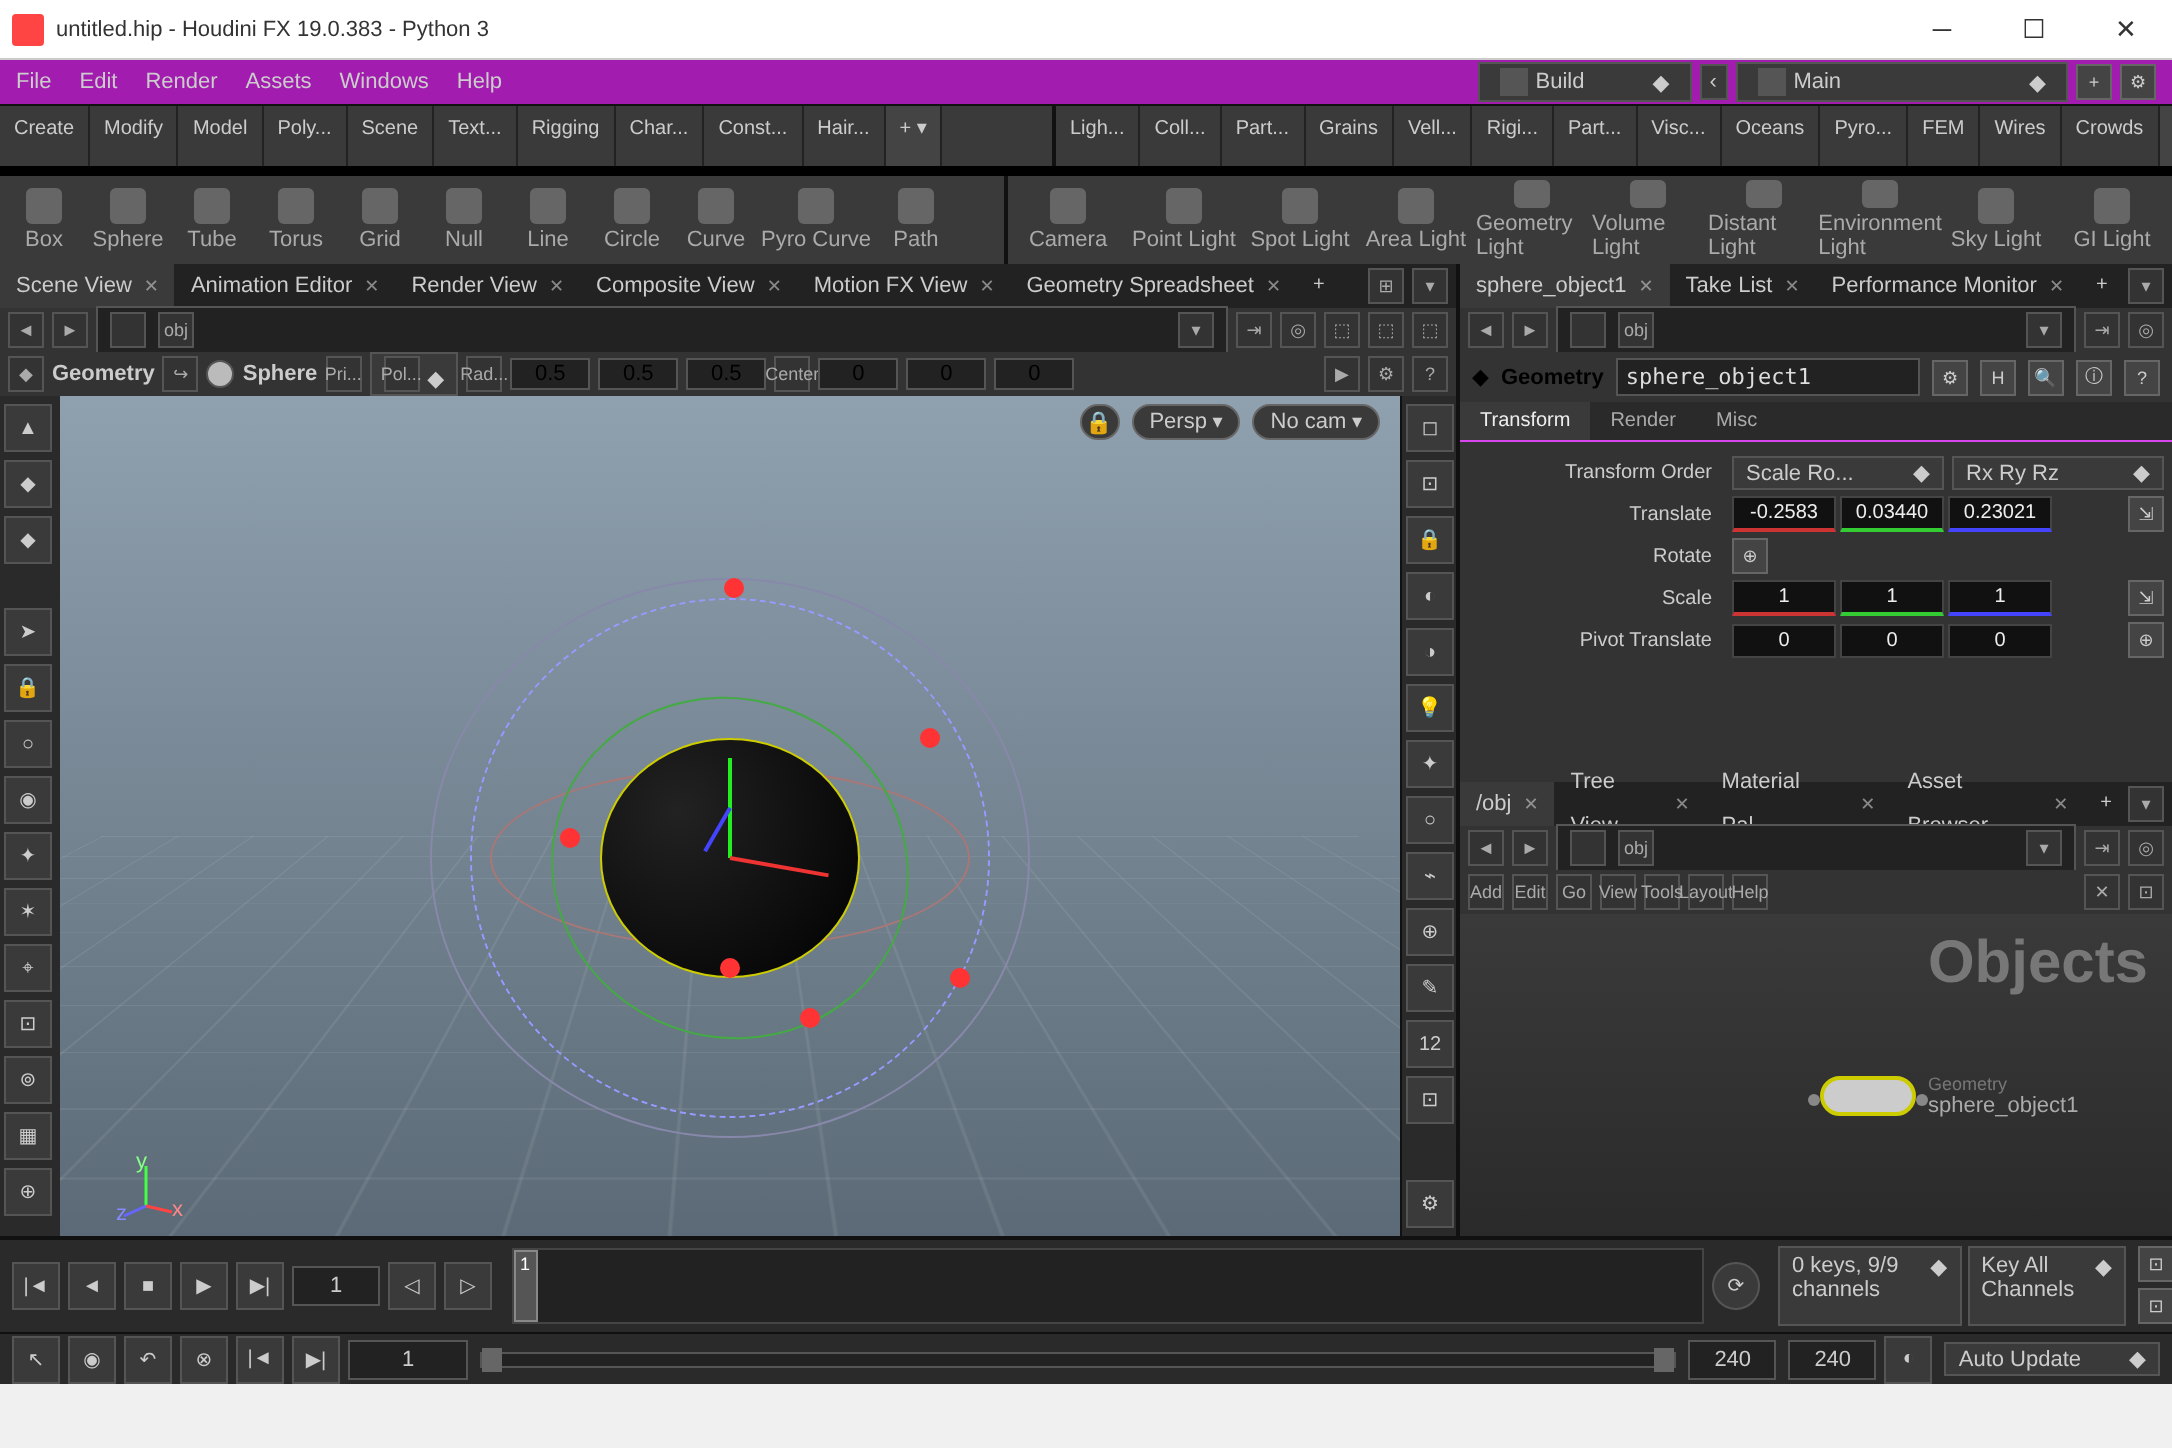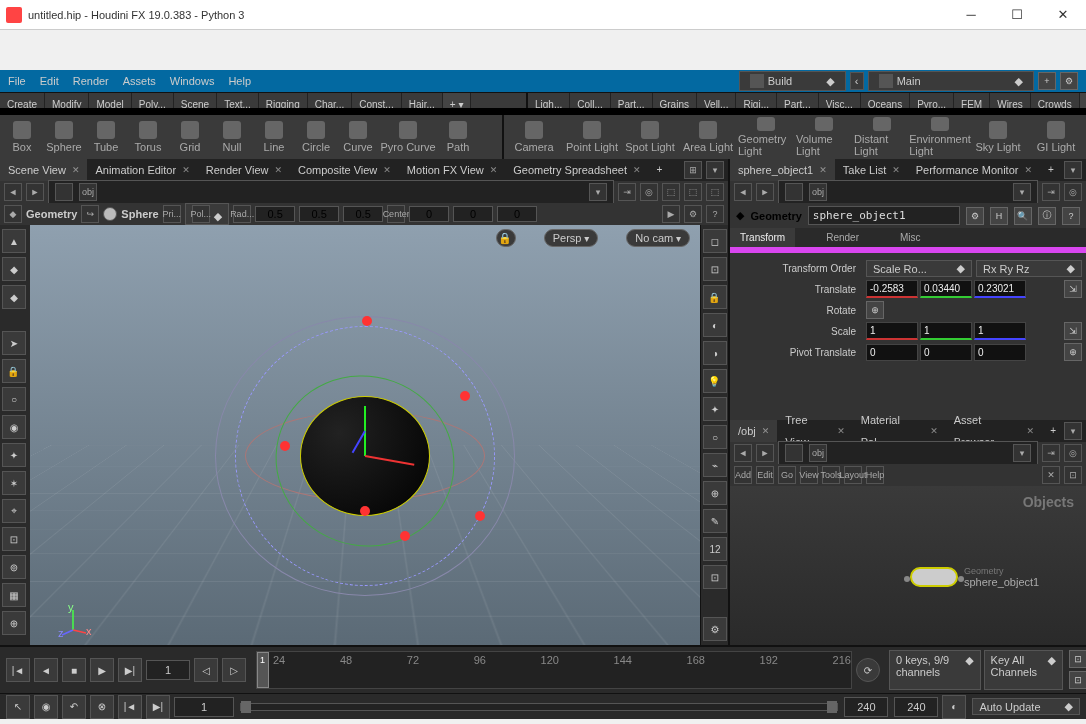--- a/index.html
+++ b/index.html
@@ -6,27 +6,27 @@
 body { background:#f0f0f0; width:1086px; height:724px; overflow:hidden; }
 
 
 .titlebar { height:30px; background:#fff; display:flex; align-items:center; padding-left:6px; border-bottom:1px solid #ccc; }
 .titlebar .hou-icon { width:16px; height:16px; background:#f44; border-radius:2px; margin-right:6px; }
 .titlebar .title { color:#333; }
 .winbtns { margin-left:auto; display:flex; }
 .winbtn { width:46px; height:30px; display:flex; align-items:center; justify-content:center; color:#333; font-size:13px; }
 
 
-.menubar { height:22px; background:#0369a1; display:flex; align-items:center; padding:0 8px; color:#ccc; gap:14px;margin-top:40px;}
+.menubar { height:22px; background:#a21caf; display:flex; align-items:center; padding:0 8px; color:#ccc; gap:14px;}
 .menubar .desk { margin-left:auto; display:flex; align-items:center; gap:4px; }
 .desk-block { background:#3a3a3a; padding:2px 10px; border:1px solid #555; display:flex; gap:4px; align-items:center;}
 .deskicon { width:14px; height:14px; background:#555; display:inline-block; }
 
 
-.shelf-row { height:23px; background:#3a3a3a; display:flex; border-top:1px solid #111; border-bottom:7px solid #000000;justify-content:center; }
+.shelf-row { height:36px; background:#3a3a3a; display:flex; border-top:1px solid #111; border-bottom:5px solid #000000;justify-content:center; }
 .shelf-row.split { gap:0;}
 .shelf-pane { flex:1; display:flex; overflow:hidden; }
 .shelf-pane.right { flex:0 0 560px; border-left:2px solid #111; }
 .stab { padding:0 7px; line-height:24px; color:#ccc; border-right:1px solid #222; font-size:10px; white-space:nowrap; }
 .stab.plus { background:#444; }
 .shelf-icons { height:44px; background:#3a3a3a; display:flex; }
 .shelf-icons .pane { flex:1; display:flex; gap:2px; padding:2px; }
 .shelf-icons .pane.right { flex:0 0 560px; border-left:2px solid #111;}
 .sicon { width:40px; display:flex; flex-direction:column; align-items:center; justify-content:center; color:#aaa; font-size:9px; gap:2px;}
 .sicon .glyph { width:18px; height:18px; background:#666; border-radius:3px;}
@@ -56,21 +56,21 @@
 .viewport { flex:1; background:linear-gradient(#8fa0af,#5b6a76); position:relative; display:flex;}
 .vtoolbar { width:30px; background:#2a2a2a; display:flex; flex-direction:column; gap:4px; padding:4px 2px;}
 .vbtn { width:24px; height:24px; background:#3a3a3a; border:1px solid #555; display:flex; align-items:center; justify-content:center; color:#ccc; font-size:10px;}
 .vtoolbar.right { width:28px; border-left:1px solid #111;}
 .viewcanvas { flex:1; position:relative; overflow:hidden;}
 .grid { position:absolute; inset:0; background-image:
   repeating-linear-gradient(rgba(255,255,255,.08) 0 1px, transparent 1px 40px),
   repeating-linear-gradient(90deg,rgba(255,255,255,.08) 0 1px, transparent 1px 40px);
   transform:perspective(600px) rotateX(65deg) translateY(70px) scale(1.6); transform-origin:center 80%;}
 .camtabs { position:absolute; top:4px; right:10px; display:flex; gap:6px;}
-.camtabs .pill { background:#3a3a3a; border:1px solid #666; border-radius:10px; padding:2px 8px; color:#ccc; font-size:10px;margin-left:22px;}
+.camtabs .pill { background:#3a3a3a; border:1px solid #666; border-radius:10px; padding:2px 8px; color:#ccc; font-size:10px;}
 .lockpill { background:#3a3a3a; border:1px solid #666; border-radius:10px; width:20px; height:18px; display:flex; align-items:center; justify-content:center; color:#ccc;}
 .axis-gnomon { position:absolute; bottom:10px; left:28px; width:30px; height:30px;}
 .axis-gnomon svg { overflow:visible; }
 
 
 .scene { position:absolute; left:50%; top:55%; transform:translate(-50%,-50%);}
 .ring { position:absolute; border-radius:50%; border:1.5px solid;}
 .ring.xr { width:240px; height:90px; border-color:#a77; left:-120px; top:-45px;}
 .ring.yr { width:260px; height:260px; border-color:#99f; left:-130px; top:-130px; border-style:dashed;}
 .ring.zr { width:180px; height:170px; border-color:#4a4; left:-90px; top:-80px; transform:rotate(20deg);}
@@ -78,36 +78,36 @@
 .sph { width:130px; height:120px; border-radius:50%; background:radial-gradient(circle at 30% 30%,#222,#000); border:1.5px solid #cc0; position:absolute; left:-65px; top:-60px;}
 .dot { width:10px; height:10px; background:#f33; border-radius:50%; position:absolute;}
 .arrow { position:absolute; width:2px; height:50px; left:-1px; top:-50px; }
 .arrow.ax1 { background:#2e2; transform-origin:bottom; }
 .arrow.ax2 { background:#e33; transform:rotate(100deg); transform-origin:bottom;}
 .arrow.ax3 { background:#44f; height:25px; transform:rotate(210deg); transform-origin:bottom;}
 
 
 .parmhdr { background:#333; display:flex; align-items:center; padding:3px 6px; gap:6px;}
 .parmhdr .pname { flex:1; background:#222; border:1px solid #555; padding:2px 4px; font-family:monospace; color:#ddd;}
-.ptabs { display:flex; background:#2a2a2a; border-bottom:6px solid #d946ef;gap:21px;}
+.ptabs { display:flex; background:#2a2a2a; border-bottom:1px solid #d946ef;}
 .ptabs .t { padding:4px 10px; color:#aaa; font-size:10px;}
 .ptabs .t.active { background:#3a3a3a; color:#eee;}
 .parmbody { background:#333; color:#ccc; padding:4px; flex:1; overflow:hidden;}
 .prow { display:flex; align-items:center; gap:4px; margin:3px 0;}
 .prow .lbl { width:128px; text-align:right; padding-right:6px; font-size:10px;}
 .pflds { display:flex; gap:2px; flex:1;}
-.pflds input { width:52px; background:#111; border:1px solid #444; color:#eee; padding:2px 3px; font-size:10px; }
+.pflds input { width:52px; background:#111; border:1px solid #444; color:#eee; padding:2px 3px; font-size:10px;text-align:center; }
 .pflds.g input:nth-child(2){border-bottom:2px solid #3c3;}
 .pflds.g input:first-child{border-bottom:2px solid #c33;}
 .pflds.g input:nth-child(3){border-bottom:2px solid #44f;}
 .iconb { width:18px; height:18px; background:#444; border:1px solid #666; display:flex; align-items:center; justify-content:center; font-size:9px; color:#ccc;}
 
 
 .netview { flex:1; background:linear-gradient(#3a3a3a,#2a2a2a); position:relative;}
-.netlabel { position:absolute; top:8px; right:12px; color:#777; font-size:14px; font-weight:bold;}
+.netlabel { position:absolute; top:8px; right:12px; color:#777; font-size:30px; font-weight:bold;}
 .node { position:absolute; left:180px; top:80px; display:flex; align-items:center; gap:6px;}
 .nodebody { width:48px; height:20px; background:#ccc; border:2px solid #cc0; border-radius:10px; position:relative;}
 .nodebody::before,.nodebody::after { content:""; position:absolute; width:6px; height:6px; background:#888; border-radius:50%; top:7px;}
 .nodebody::before{left:-8px;} .nodebody::after{right:-8px;}
 .nodemeta { color:#aaa; font-size:10px;}
 .nodemeta .ntype { color:#777; font-size:9px; display:block;}
 
 
 .timeline { height:48px; background:#2a2a2a; border-top:2px solid #111; display:flex;}
 .tlleft { display:flex; align-items:center; gap:4px; padding:0 6px;}
@@ -578,31 +578,20 @@
     <div class="pbtn">◄</div>
     <div class="pbtn">■</div>
     <div class="pbtn">▶</div>
     <div class="pbtn">▶|</div>
     <input class="frame" value="1" style="">
     <div class="pbtn">◁</div>
     <div class="pbtn">▷</div>
   </div>
   <div class="tlruler">
     <div class="cursor"><span style="color:#fff;font-size:9px;padding-left:2px">1</span></div>
-    <div class="ticks" id="ticks">
-        <span>24</span>
-        <span>48</span>
-        <span>72</span>
-        <span>96</span>
-        <span>120</span>
-        <span>144</span>
-        <span>168</span>
-        <span>192</span>
-        <span>216</span>
-      </div>
   </div>
   <div style="display:flex;align-items:center;padding-right:6px">
       <div class="pbtn" style="border-radius:50%">⟳</div>
     </div>
   <div class="tlright">
     <div class="kbtn">
         <span>0 keys, 9/9 channels</span>
         <span>◆</span>
       </div>
     <div class="kbtn">

